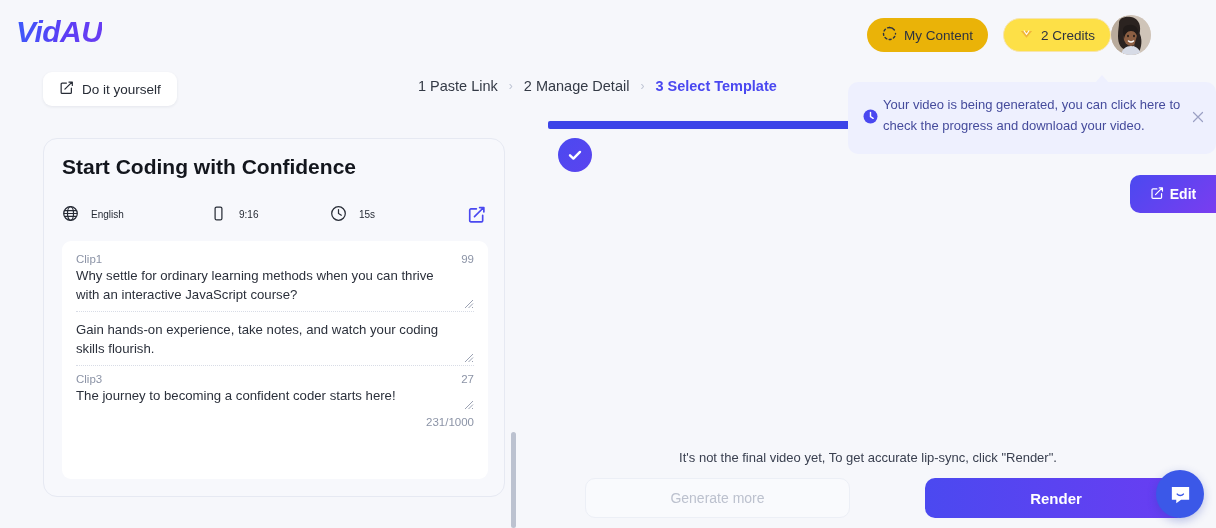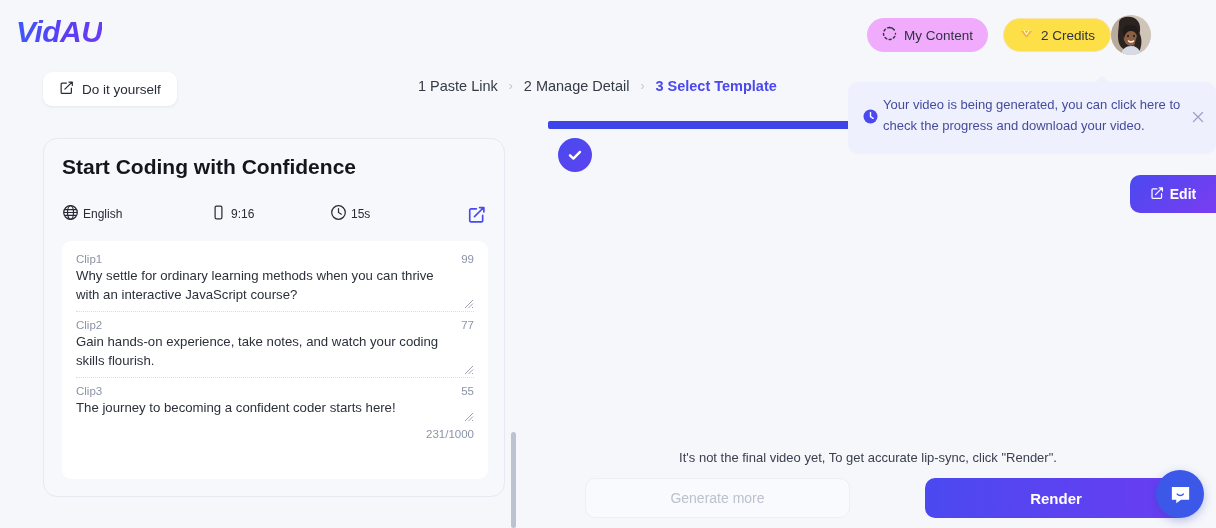--- a/index.html
+++ b/index.html
@@ -19,21 +19,21 @@
     letter-spacing: -0.5px;
     background: linear-gradient(100deg, #3b5bfb 0%, #5b3df5 55%, #6a3df2 100%);
     -webkit-background-clip: text; background-clip: text;
     -webkit-text-fill-color: transparent; color: #4a44f2;
   }
   .pill {
     position: absolute; height: 34px; border-radius: 17px;
     display: flex; align-items: center; gap: 7px; padding: 0 15px;
     font-size: 13.5px; cursor: pointer;
   }
-  #my-content { right: 172px; top: 18px; background: #f0abfc; color: #2d3340; }
+  #my-content { right: 172px; top: 18px; background: #eab308; color: #2d3340; }
   #credits { right: 49px; top: 18px; background: #fde047; border: 1px solid #f7e4ae; color: #2d3340; }
   #avatar {
     position: absolute; right: 9px; top: 15px; width: 40px; height: 40px;
     border-radius: 50%; overflow: hidden; cursor: pointer;
     background: #d9cfc6;
   }
   #avatar svg { display: block; }
 
   
   #diy-btn {
@@ -58,21 +58,21 @@
     background: #f7f8fc; border: 1px solid #e6e9f2; border-radius: 14px;
   }
   #card-title {
     position: absolute; left: 18px; top: 16px;
     font-size: 21px; font-weight: 700; color: #13161d;
   }
   #meta-row {
     position: absolute; left: 18px; top: 62px; right: 18px; height: 26px;
     display: flex; align-items: center;
   }
-  .meta { display: flex; align-items: center; gap: 4px; font-size: 12px; color: #262b35; }
+  .meta { display: flex; align-items: center; gap: 12px; font-size: 10px; color: #262b35; }
   .meta.lang { width: 148px; }
   .meta.ratio { width: 120px; }
   #edit-script-icon { margin-left: auto; cursor: pointer; color: #4a48f0; display: flex; }
 
   #clip-list {
     position: absolute; left: 18px; top: 102px; width: 426px; height: 238px;
     background: #fff; border-radius: 9px; padding: 12px 14px 0 14px; overflow: hidden;
   }
   .clip { position: relative; padding-bottom: 7px; }
   .clip + .clip { border-top: 1px dotted #d8dce6; padding-top: 7px; }
@@ -279,36 +279,32 @@
           </div>
           <div class="clip-text">Why settle for ordinary learning methods when you can thrive with an interactive JavaScript course?</div>
           <span class="resize-handle">
             <svg width="10" height="10" viewBox="0 0 10 10">
                 <path d="M9 1 1 9M9 4.5 4.5 9M9 8 8 9" stroke="#9aa1b2" stroke-width="1"></path>
               </svg>
           </span>
         </div>
 
         <div class="clip">
-          <div class="clip-head">
-            <span class="clip-label">Clip2</span>
-            <span class="clip-count">77</span>
-          </div>
           <div class="clip-text"> Gain hands-on experience, take notes, and watch your coding skills flourish.</div>
           <span class="resize-handle">
             <svg width="10" height="10" viewBox="0 0 10 10">
                 <path d="M9 1 1 9M9 4.5 4.5 9M9 8 8 9" stroke="#9aa1b2" stroke-width="1"></path>
               </svg>
           </span>
         </div>
 
         <div class="clip">
           <div class="clip-head">
             <span class="clip-label">Clip3</span>
-            <span class="clip-count">55</span>
+            <span class="clip-count">27</span>
           </div>
           <div class="clip-text"> The journey to becoming a confident coder starts here!</div>
           <span class="resize-handle">
             <svg width="10" height="10" viewBox="0 0 10 10">
                 <path d="M9 1 1 9M9 4.5 4.5 9M9 8 8 9" stroke="#9aa1b2" stroke-width="1"></path>
               </svg>
           </span>
           <span id="char-total">231/1000</span>
         </div>
 

